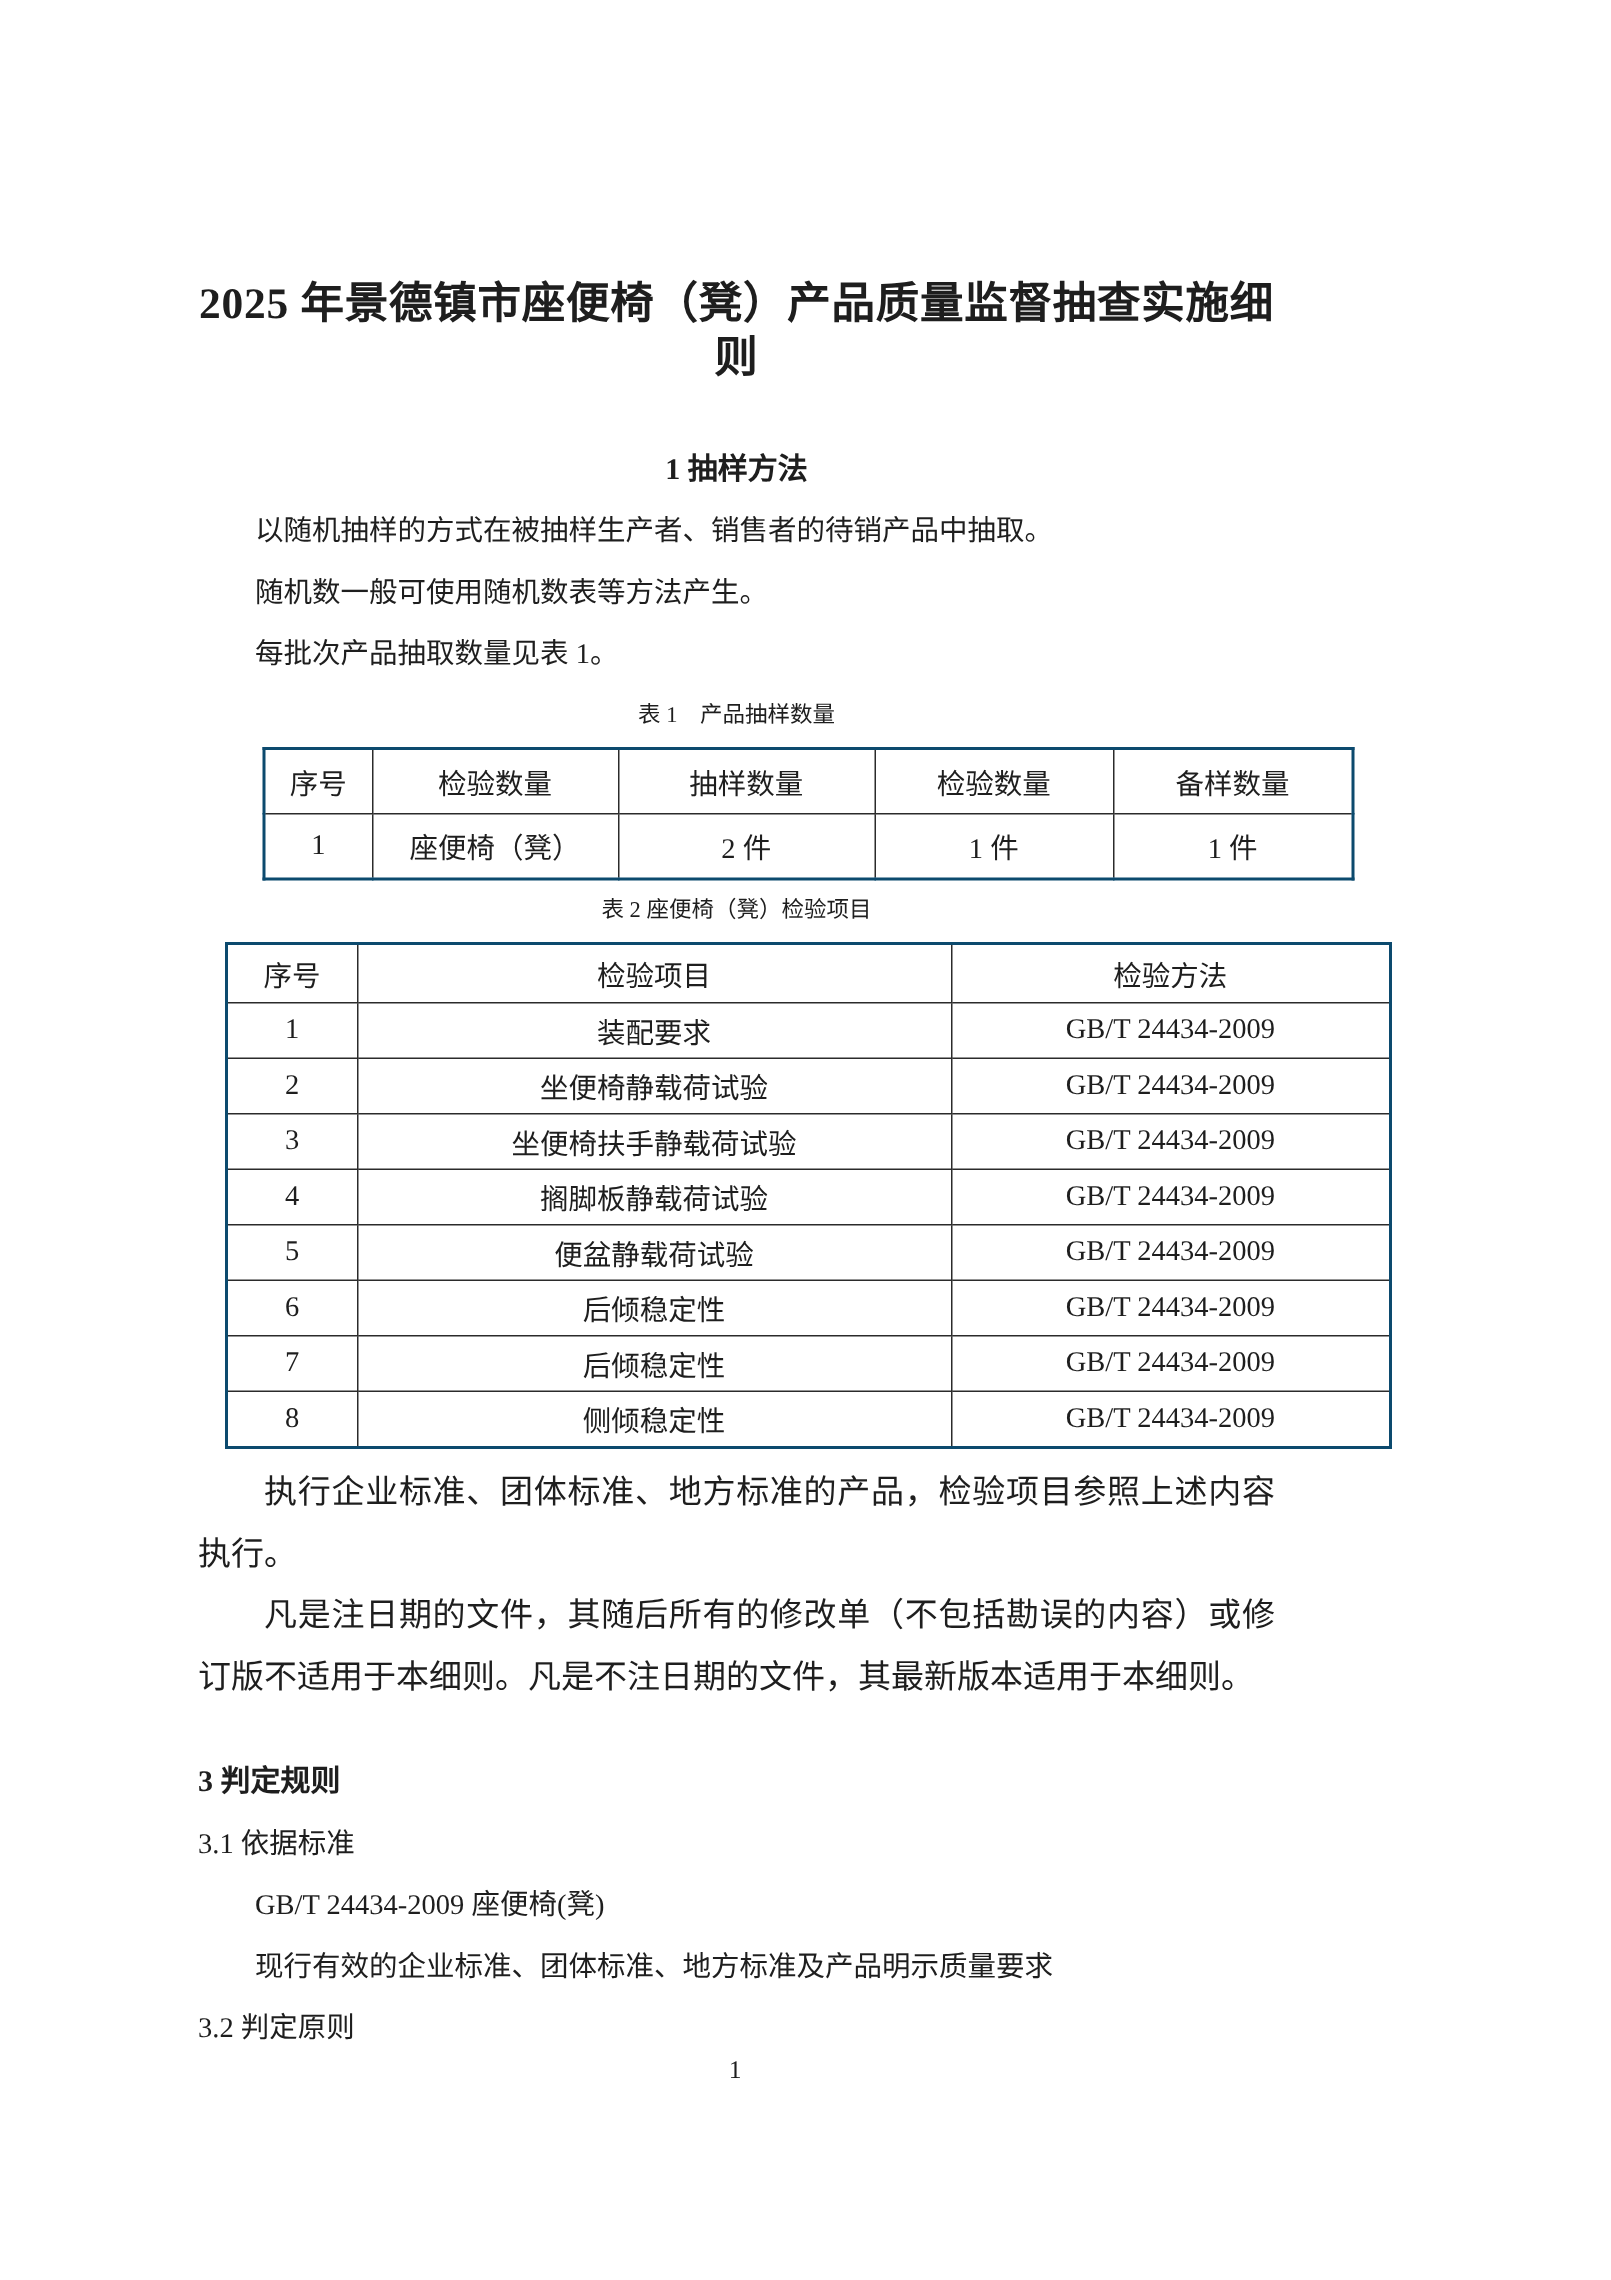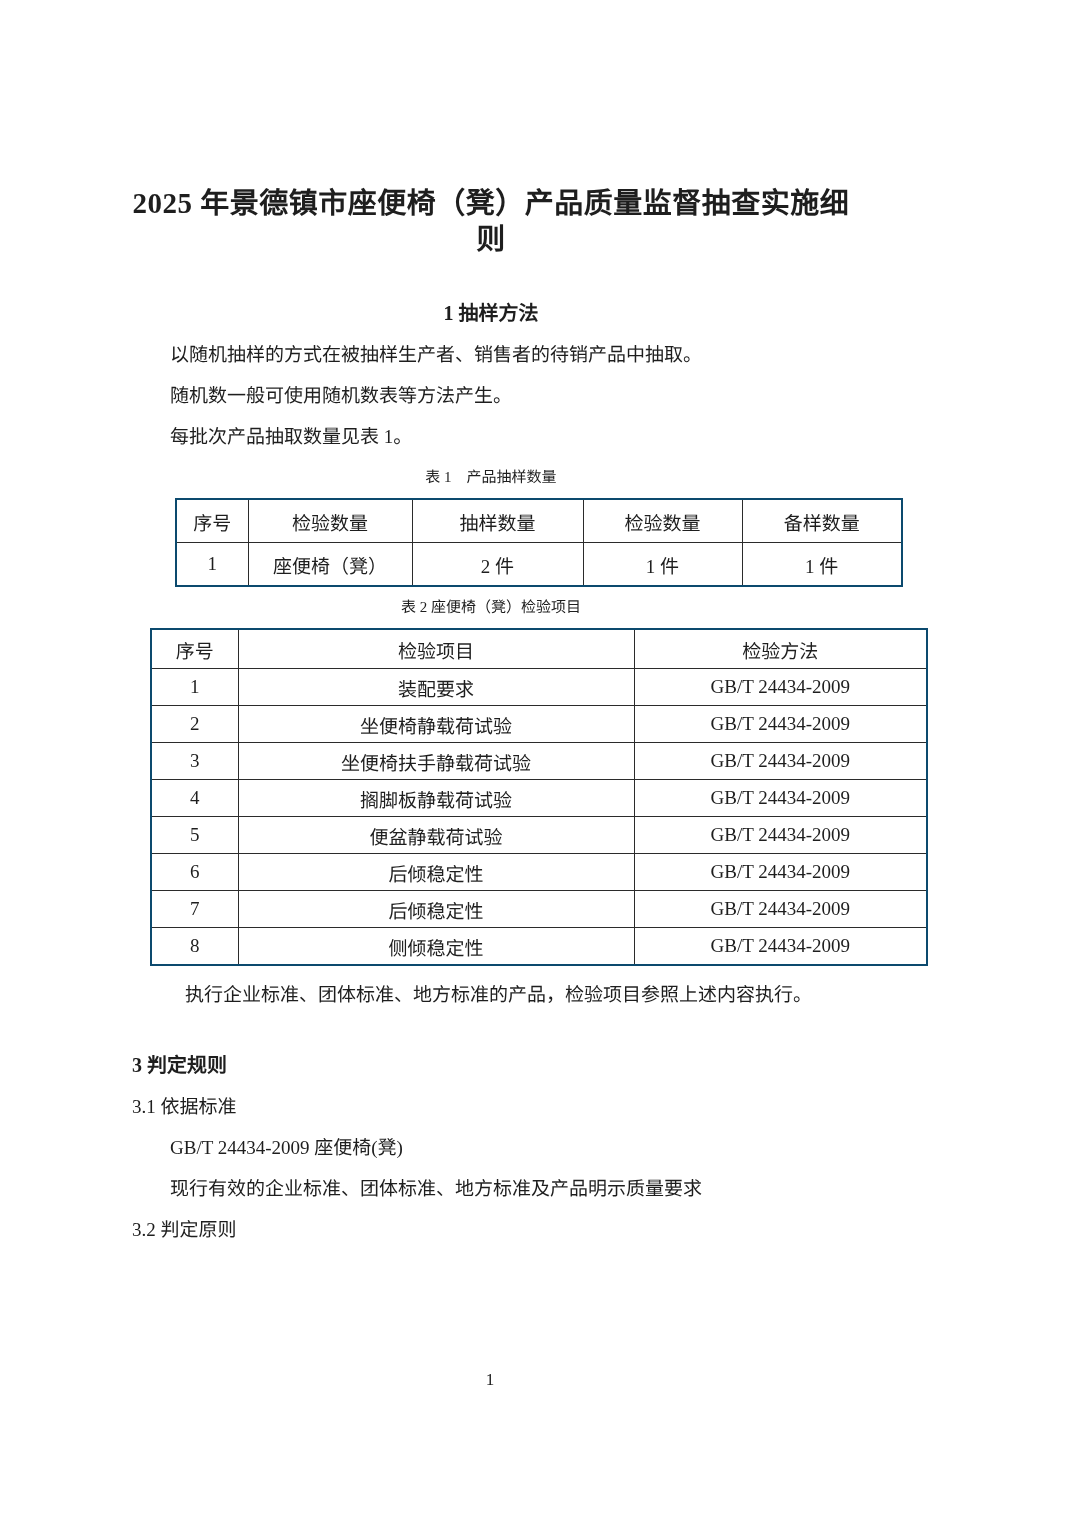--- a/index.html
+++ b/index.html
@@ -38,22 +38,22 @@
   #sec1-heading { margin-top: 36px; text-align: center; }
   #sec2-heading { margin-top: 32px; }
   #sec3-heading { margin-top: 30px; }
   .para {
     margin: 0;
     font-size: 19px;
     line-height: 41px;
     text-indent: 2em;
   }
   .note {
-    margin: 15px;
-    font-size: 19px;
+    margin: 0;
+    font-size: 22px;
     line-height: 41px;
     text-indent: 2em;
     text-align: justify;
   }
   #note1 { margin-top: 8px; }
   .table-caption {
     margin: 0;
     font-size: 15px;
     line-height: 41px;
     text-align: center;
@@ -190,20 +190,21 @@
       </tr>
       <tr>
         <td>8</td>
         <td>侧倾稳定性</td>
         <td>GB/T 24434-2009</td>
       </tr>
     </tbody>
       </table>
 
     <p class="note" id="note1">执行企业标准、团体标准、地方标准的产品，检验项目参照上述内容执行。</p>
+    <p class="note">凡是注日期的文件，其随后所有的修改单（不包括勘误的内容）或修订版不适用于本细则。凡是不注日期的文件，其最新版本适用于本细则。</p>
 
     <h2 class="sec-heading" id="sec3-heading">3 判定规则</h2>
     <p class="sub-line">3.1 依据标准</p>
     <p class="sub-line indent-1">GB/T 24434-2009 座便椅(凳)</p>
     <p class="sub-line indent-1">现行有效的企业标准、团体标准、地方标准及产品明示质量要求</p>
     <p class="sub-line">3.2 判定原则</p>
 
   </div>
 
   <div class="page-number">1</div>

